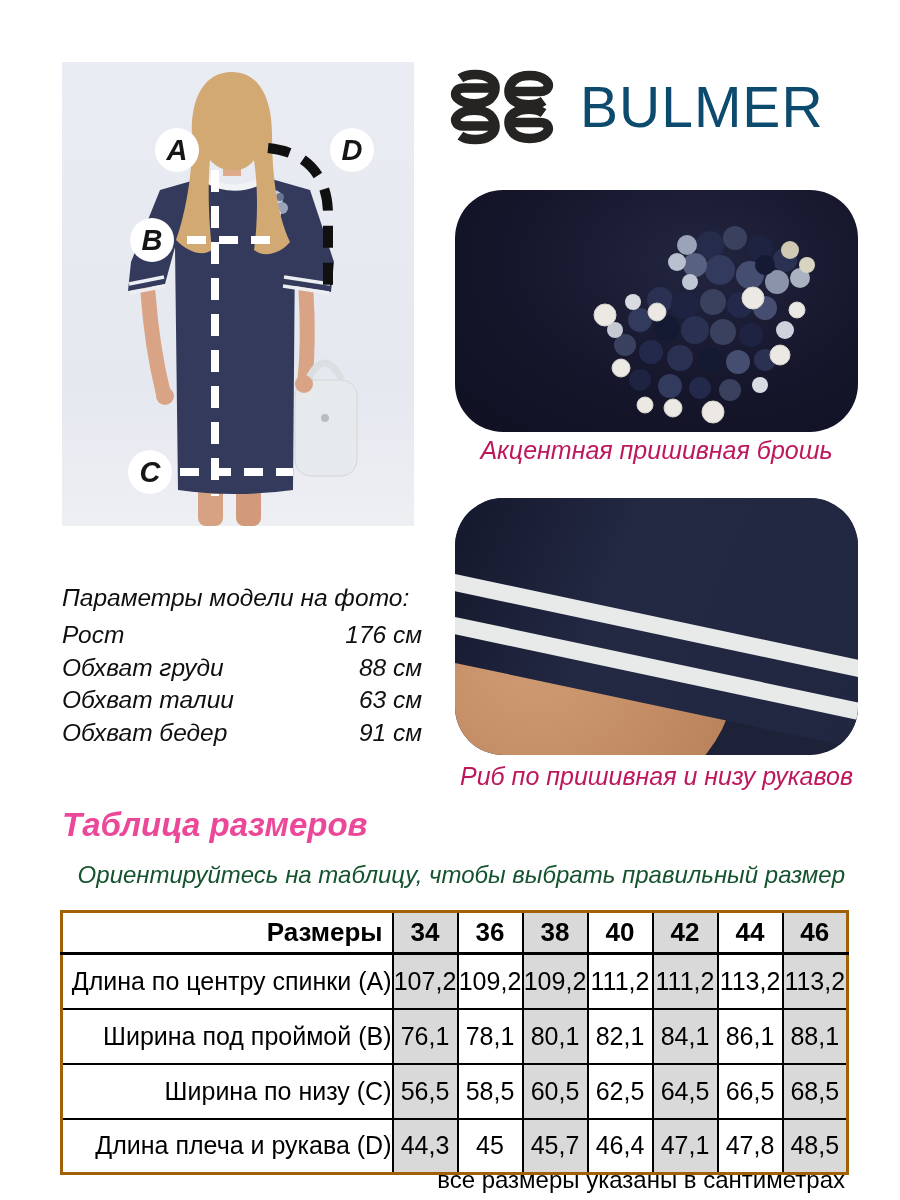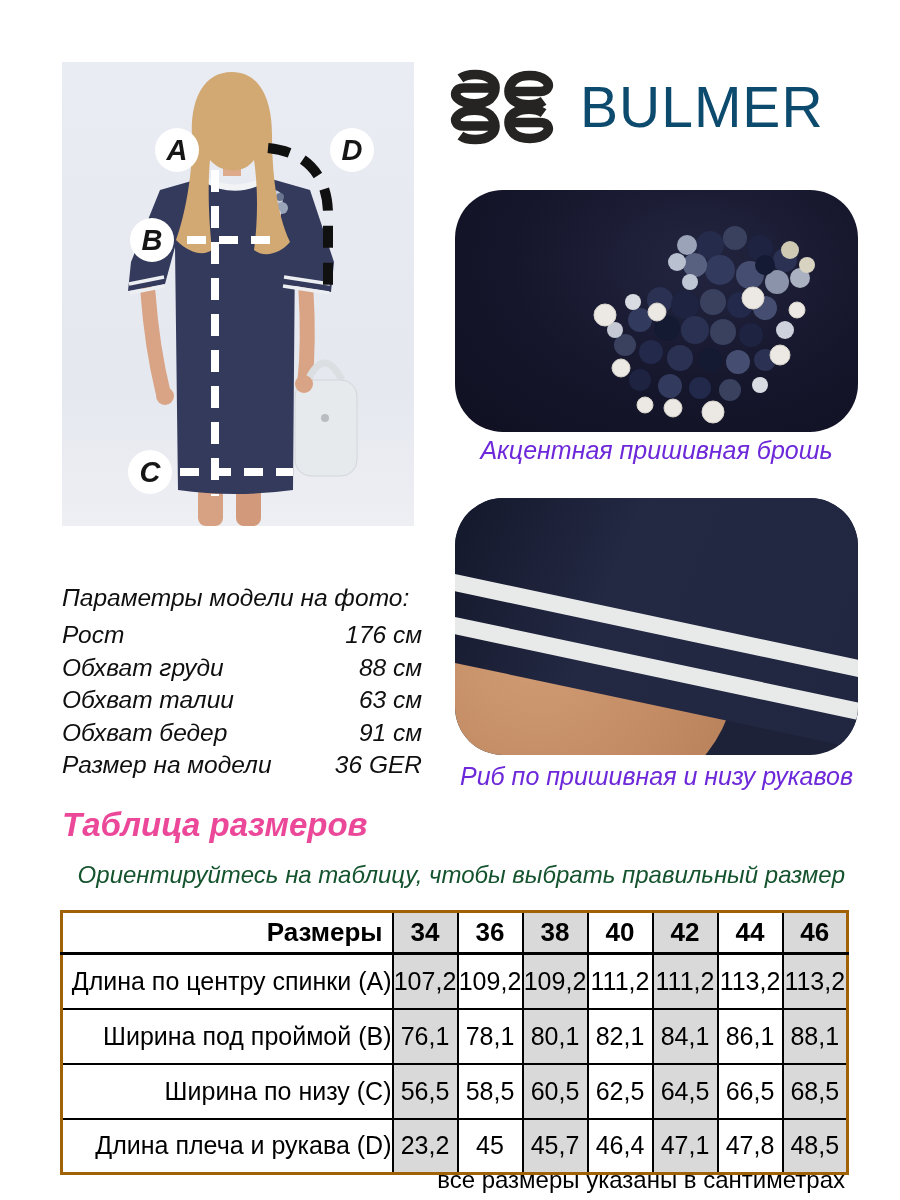--- a/index.html
+++ b/index.html
@@ -41,21 +41,21 @@
     background:radial-gradient(ellipse at 60% 30%, #232540 0%, #15162b 55%, #101022 100%); }
   .sleeve-photo { top:498px; height:257px; background:#1d2238; }
   .skin-blob { position:absolute; left:-50px; bottom:-60px; width:330px; height:280px;
     border-radius:50%; background:radial-gradient(circle at 40% 40%, #d19c74 0%, #bb835b 80%); }
   .cuff-band { position:absolute; left:-70px; top:-130px; width:600px; height:340px;
     background:linear-gradient(100deg,#161a2e 0%,#161a2e 18%,#232843 42%,#202640 100%);
     transform:rotate(12deg); }
   .cuff-stripe { position:absolute; left:0; right:0; height:17px; background:#e8eae9; }
   .stripe-1 { bottom:70px; } .stripe-2 { bottom:28px; }
   .caption { position:absolute; left:455px; width:403px; text-align:center;
-    font-style:italic; font-size:25px; color:#6d28d9; }
+    font-style:italic; font-size:25px; color:#be185d; }
   .caption-1 { top:436px; } .caption-2 { top:762px; }
 
   
   .params { position:absolute; left:62px; top:584px; width:360px;
     font-style:italic; font-size:24.5px; color:#0f0f0f; }
   .p-title { margin-bottom:7px; }
   .p-row { display:flex; line-height:32.6px;justify-content:space-between; }
   .p-label { width:240px; flex:none; }
 
   
@@ -235,24 +235,20 @@
       <span class="p-value">88 см</span>
     </div>
     <div class="p-row">
       <span class="p-label">Обхват талии</span>
       <span class="p-value">63 см</span>
     </div>
     <div class="p-row">
       <span class="p-label">Обхват бедер</span>
       <span class="p-value">91 см</span>
     </div>
-    <div class="p-row">
-      <span class="p-label">Размер на модели</span>
-      <span class="p-value">36 GER</span>
-    </div>
   </div>
 
   <div class="tbl-title">Таблица размеров</div>
   <div class="tbl-subtitle">Ориентируйтесь на таблицу, чтобы выбрать правильный размер</div>
   <table class="size-table">
       <colgroup>
         <col style="width:331px">
         <col style="width:65px">
         <col style="width:65px">
         <col style="width:65px">
@@ -299,21 +295,21 @@
           <td class="shade">56,5</td>
           <td class="">58,5</td>
           <td class="shade">60,5</td>
           <td class="">62,5</td>
           <td class="shade">64,5</td>
           <td class="">66,5</td>
           <td class="shade">68,5</td>
         </tr>
         <tr>
           <td class="rowlab">Длина плеча и рукава (D)</td>
-          <td class="shade">23,2</td>
+          <td class="shade">44,3</td>
           <td class="">45</td>
           <td class="shade">45,7</td>
           <td class="">46,4</td>
           <td class="shade">47,1</td>
           <td class="">47,8</td>
           <td class="shade">48,5</td>
         </tr>
       </tbody>
     </table>
   <div class="footnote">все размеры указаны в сантиметрах</div>

